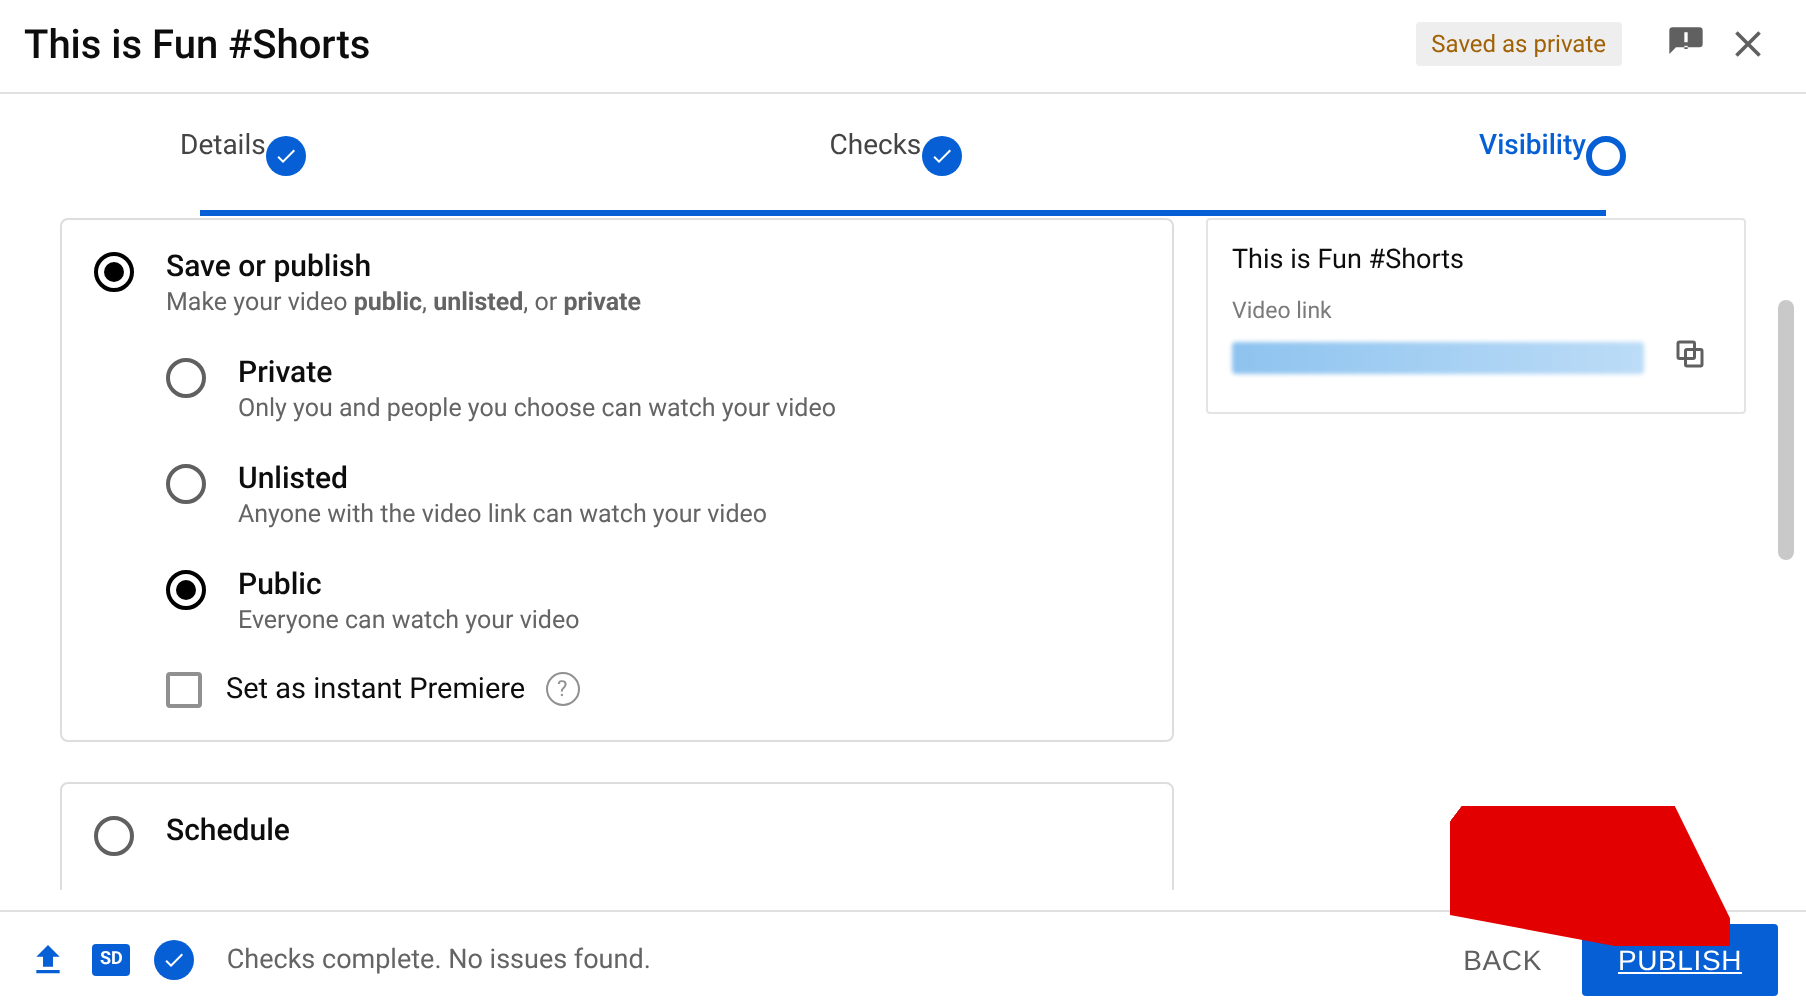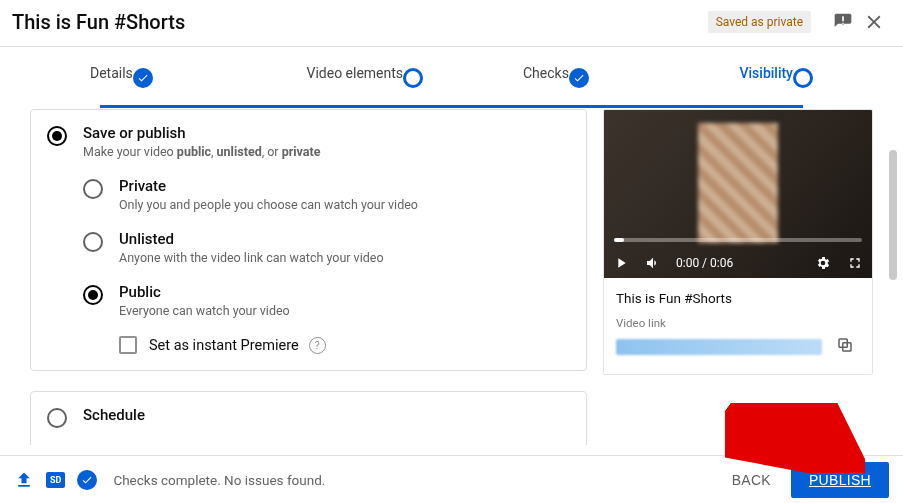--- a/index.html
+++ b/index.html
@@ -96,22 +96,22 @@
     content:''; width:10px; height:10px; border-radius:50%; background:#000;
   }
   .opt-title { font-size:15px; font-weight:500; color:#0d0d0d; }
   .opt-desc { font-size:12.5px; color:#646464; margin:2px 0 14px 0; }
   .sub { margin-left: 36px; }
   .checkbox {
     width:18px; height:18px; border:2px solid #909090;
     margin-right:12px; flex-shrink:0; border-radius:2px;
   }
   .premiere-row {
-    display:flex; align-items:center; font-size:14.5px; color:#0d0d0d;
-    margin-left:36px; margin-top:4px;
+    display:flex; font-size:14.5px; color:#0d0d0d;
+    margin-top:4px;
   }
   .help-circ {
     width:17px; height:17px; border:1.6px solid #909090; border-radius:50%;
     margin-left:10px; font-size:11px; color:#909090;
     display:inline-flex; align-items:center; justify-content:center;
   }
   .right {
     width: 300px;
     padding-right: 30px;
     position: relative;
@@ -220,24 +220,20 @@
   <div class="line"></div>
   <div class="step">
     <span class="step-label">Details</span>
     <span class="bubble check">
       <svg width="12" height="12" viewBox="0 0 24 24" fill="#fff">
           <path d="M9 16.17 4.83 12 3.41 13.41 9 19l12-12-1.41-1.41z"></path>
         </svg>
     </span>
   </div>
   <div class="step">
-    <span class="step-label">Video elements</span>
-    <span class="bubble hollow"></span>
-  </div>
-  <div class="step">
     <span class="step-label">Checks</span>
     <span class="bubble check">
       <svg width="12" height="12" viewBox="0 0 24 24" fill="#fff">
           <path d="M9 16.17 4.83 12 3.41 13.41 9 19l12-12-1.41-1.41z"></path>
         </svg>
     </span>
   </div>
   <div class="step active">
     <span class="step-label">Visibility</span>
     <span class="bubble hollow"></span>
@@ -294,48 +290,20 @@
         <div>
           <div class="opt-title">Schedule</div>
         </div>
       </div>
     </div>
 
   </div>
 
   <div class="right">
     <div class="preview">
-      <div class="video">
-        <div class="blur"></div>
-        <div class="vprog"></div>
-        <div class="controls">
-          <span class="ctrl-ic">
-              <svg width="16" height="16" viewBox="0 0 24 24" fill="#fff">
-                <path d="M8 5v14l11-7z"></path>
-              </svg>
-            </span>
-          <span class="ctrl-ic">
-              <svg width="16" height="16" viewBox="0 0 24 24" fill="#fff">
-                <path d="M3 9v6h4l5 5V4L7 9H3zm13.5 3a4.5 4.5 0 0 0-2.5-4.03v8.05A4.5 4.5 0 0 0 16.5 12z"></path>
-              </svg>
-            </span>
-          <span>0:00 / 0:06</span>
-          <span class="spacer"></span>
-          <span class="ctrl-ic">
-              <svg width="16" height="16" viewBox="0 0 24 24" fill="#fff">
-                <path d="M19.14 12.94a7.49 7.49 0 0 0 0-1.88l2.03-1.58-2-3.46-2.39.96a7.43 7.43 0 0 0-1.63-.94L14.8 3h-4l-.35 2.54c-.58.24-1.12.56-1.63.94l-2.39-.96-2 3.46 2.03 1.58a7.49 7.49 0 0 0 0 1.88L4.43 14.5l2 3.46 2.39-.96c.51.38 1.05.7 1.63.94L10.8 21h4l.35-2.54c.58-.24 1.12-.56 1.63-.94l2.39.96 2-3.46-2.03-1.58zM12 15.5A3.5 3.5 0 1 1 15.5 12 3.5 3.5 0 0 1 12 15.5z"></path>
-              </svg>
-            </span>
-          <span class="ctrl-ic">
-              <svg width="16" height="16" viewBox="0 0 24 24" fill="#fff">
-                <path d="M7 14H5v5h5v-2H7v-3zm-2-4h2V7h3V5H5v5zm12 7h-3v2h5v-5h-2v3zM14 5v2h3v3h2V5h-5z"></path>
-              </svg>
-            </span>
-        </div>
-      </div>
       <div class="preview-meta">
         <div class="preview-title">This is Fun #Shorts</div>
         <div class="vl-label">Video link</div>
         <div class="vl-row">
           <div class="vl-link"></div>
           <div class="copy-box">
             <svg width="18" height="18" viewBox="0 0 24 24" fill="none" stroke="#606060" stroke-width="2">
                 <rect x="9" y="9" width="11" height="11" rx="1"></rect>
                 <rect x="4" y="4" width="11" height="11" rx="1"></rect>
               </svg>

